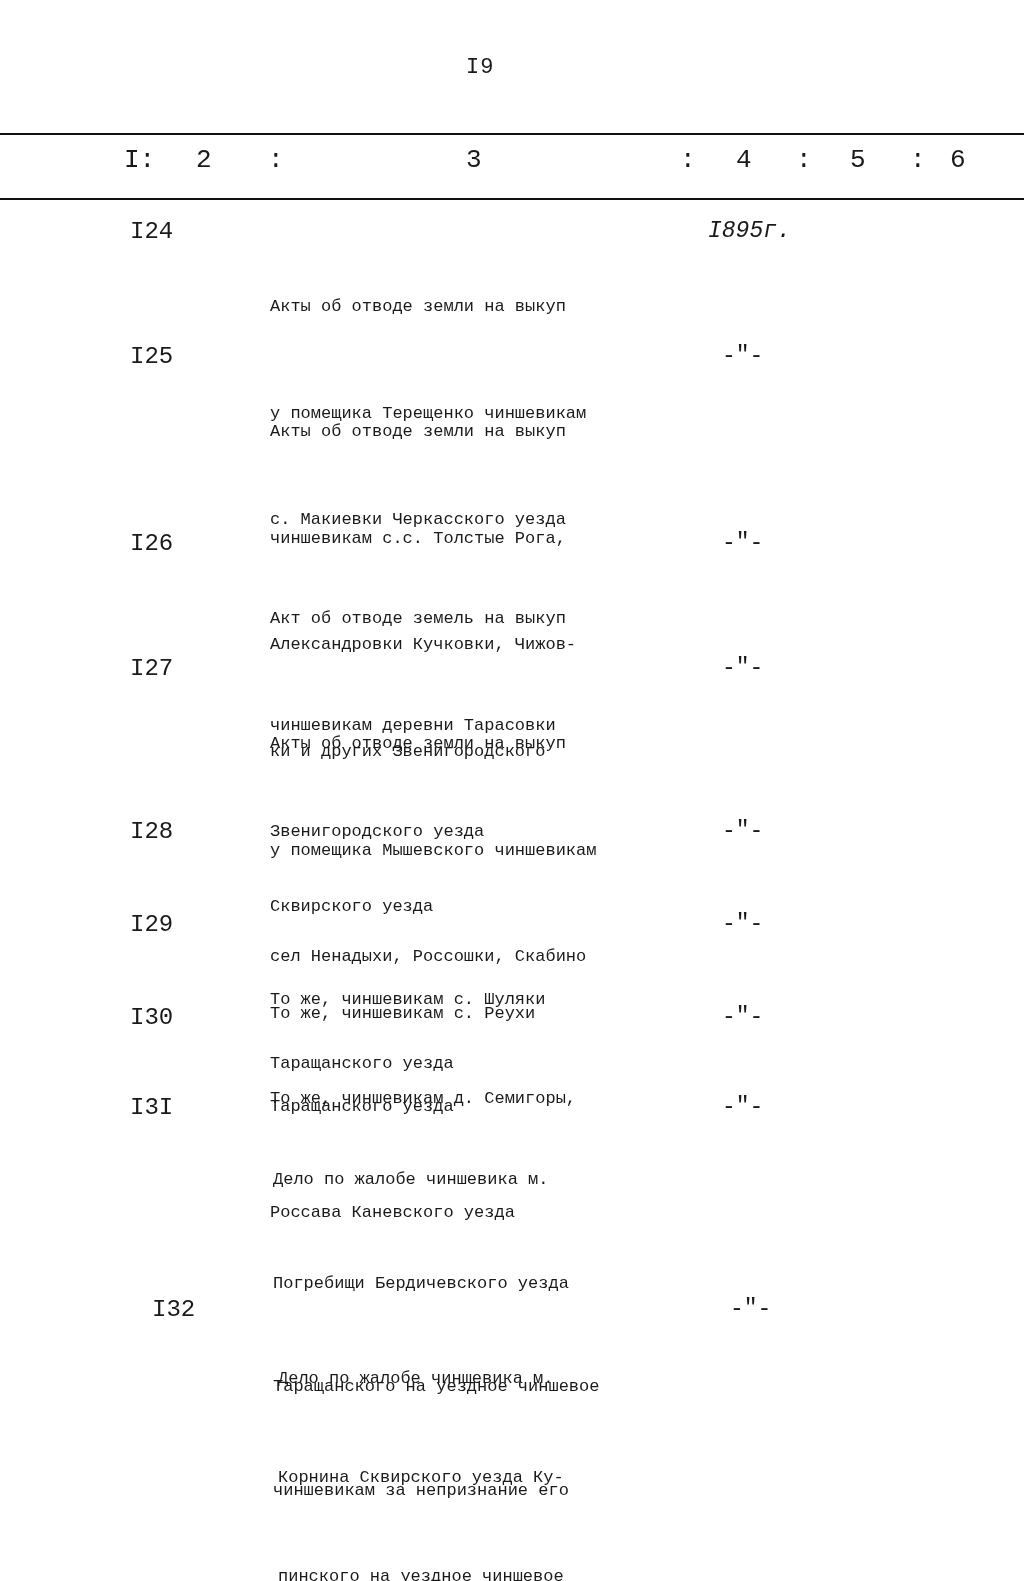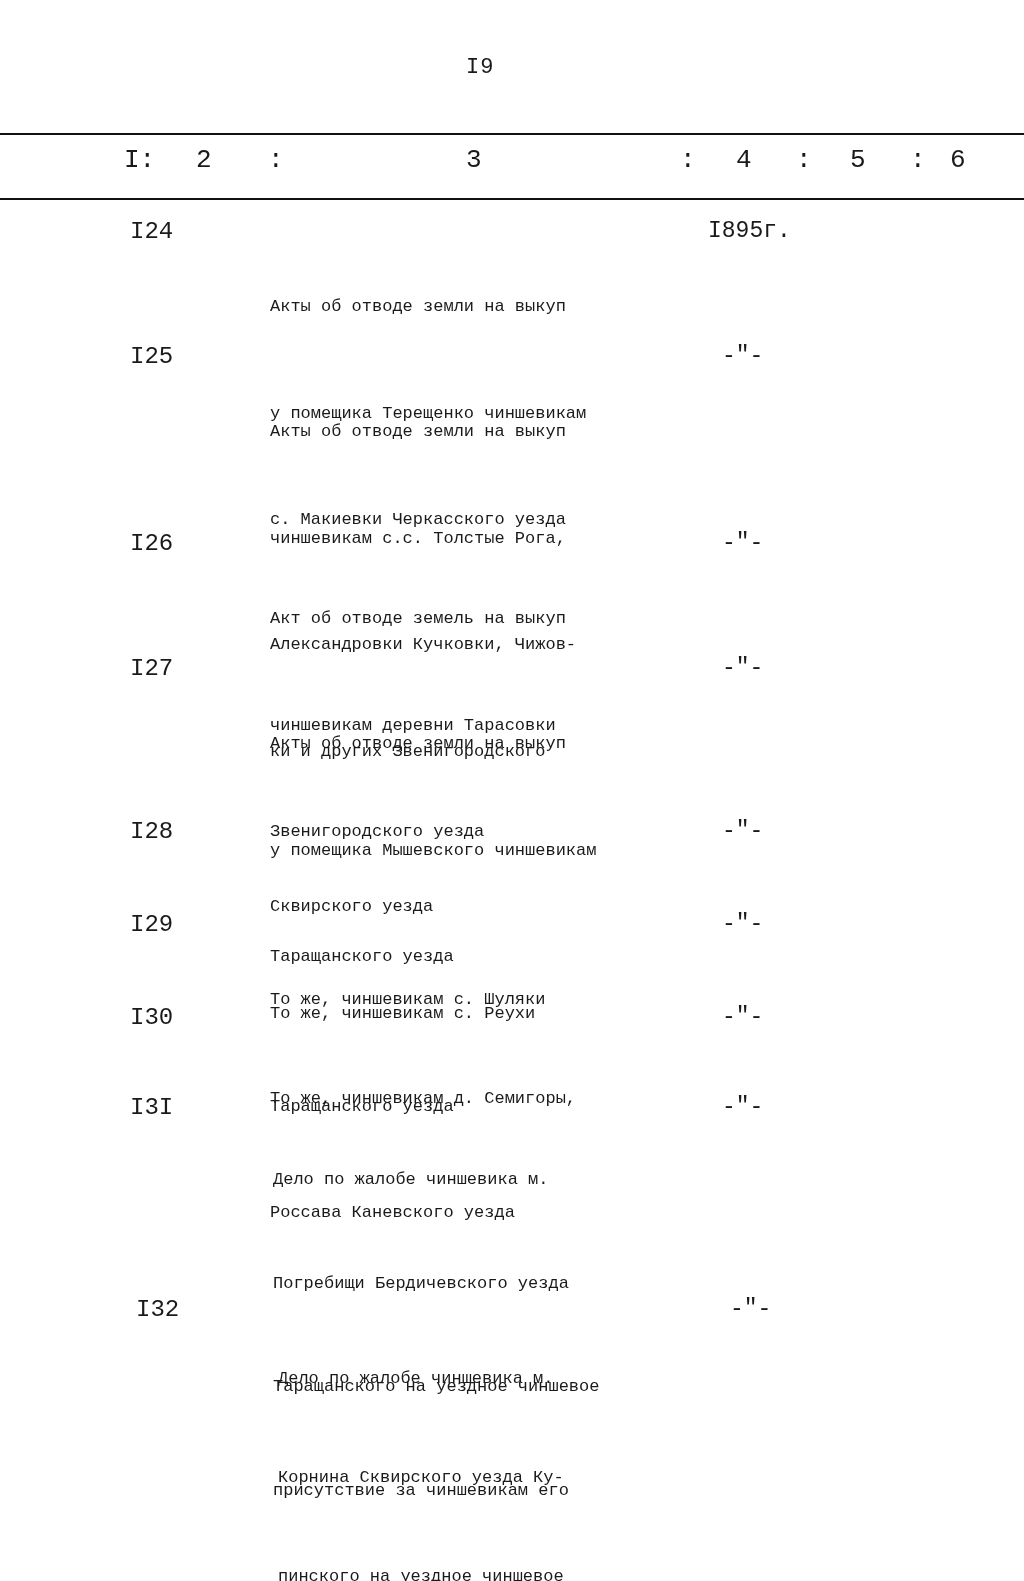--- a/index.html
+++ b/index.html
@@ -56,20 +56,21 @@
       white-space: pre;
     }
     .entry .date {
       position: absolute;
       left: 722px;
       top: 0;
       font-size: 23px;
     }
     .entry .date.year {
       left: 708px;
+      font-style: italic;
     }
   </style>
 </head>
 <body>
 
 <div class="page-number">I9</div>
 
 <div class="rule top"></div>
 
 <div>
@@ -116,20 +117,21 @@
     <div>Звенигородского уезда</div>
   </div>
   <span class="date">-"-</span>
 </div>
 
 <div class="entry" style="top:655px">
   <span class="num">I27</span>
   <div class="desc">
     <div>Акты об отводе земли на выкуп</div>
     <div>у помещика Мышевского чиншевикам</div>
+    <div>сел Ненадыхи, Россошки, Скабино</div>
     <div>Таращанского уезда</div>
   </div>
   <span class="date">-"-</span>
 </div>
 
 <div class="entry" style="top:818px">
   <span class="num">I28</span>
   <div class="desc">
     <div>Сквирского уезда</div>
     <div>То же, чиншевикам с. Реухи</div>
@@ -154,28 +156,28 @@
   </div>
   <span class="date">-"-</span>
 </div>
 
 <div class="entry" style="top:1094px">
   <span class="num">I3I</span>
   <div class="desc" style="left:273px;line-height:34.5px">
     <div>Дело по жалобе чиншевика м.</div>
     <div>Погребищи Бердичевского уезда</div>
     <div>Таращанского на уездное чиншевое</div>
-    <div>присутствие за чиншевикам его</div>
+    <div>чиншевикам за непризнание его</div>
     <div>прав на выкуп своей земли</div>
   </div>
   <span class="date">-"-</span>
 </div>
 
 <div class="entry" style="top:1296px">
-  <span class="num" style="left:136px">I32</span>
+  <span class="num" style="left:152px">I32</span>
   <div class="desc" style="left:278px;line-height:33px">
     <div>Дело по жалобе чиншевика м.</div>
     <div>Корнина Сквирского уезда Ку-</div>
     <div>пинского на уездное чиншевое</div>
     
     
   </div>
   <span class="date" style="left:730px">-"-</span>
 </div>
 

